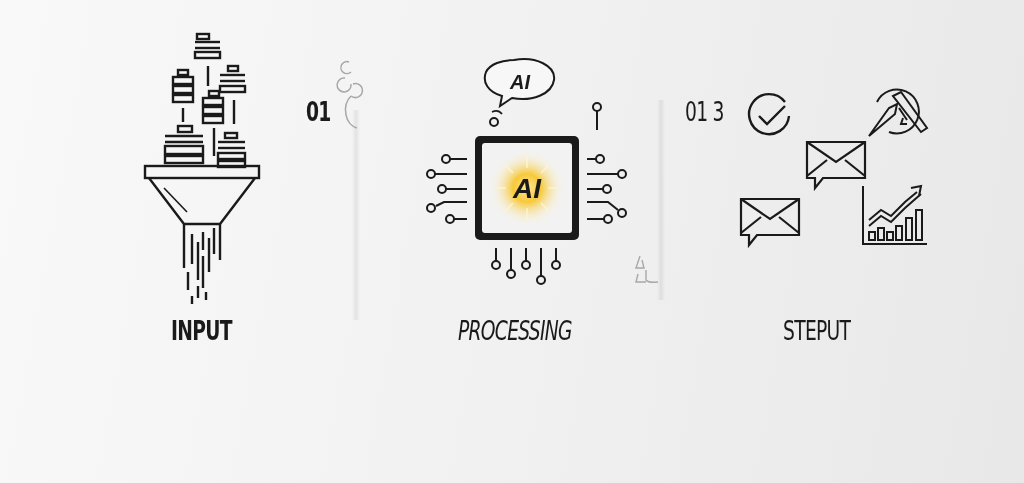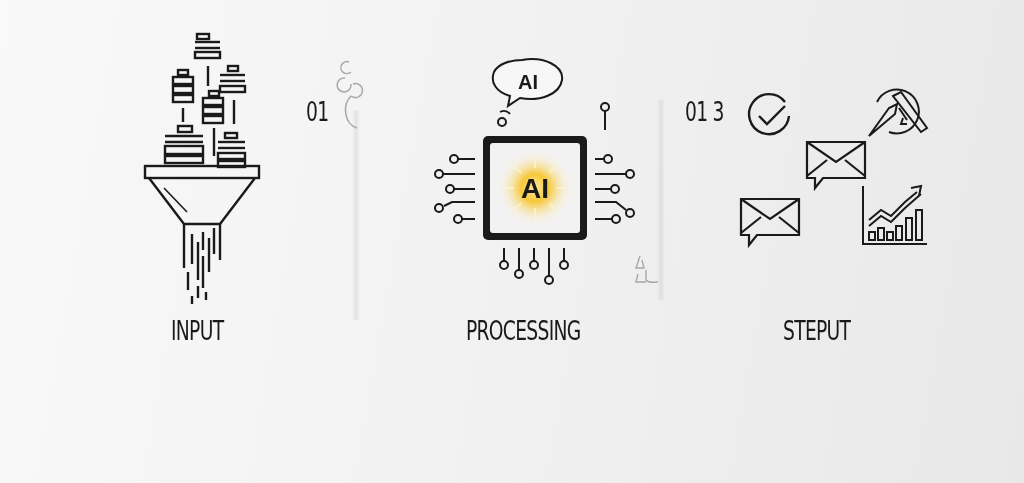--- a/index.html
+++ b/index.html
@@ -14,21 +14,21 @@
   .stepnum{position:absolute;font-family:"DejaVu Sans",sans-serif;font-size:26px;color:#1a1a1a;
     transform:scaleX(0.72);transform-origin:left top;white-space:nowrap;letter-spacing:-1px;}
   svg{position:absolute;overflow:visible;}
 </style>
 </head>
 <body>
 
 <div class="divider" style="left:352px;top:110px;height:210px;"></div>
 <div class="divider" style="left:657px;top:100px;height:200px;"></div>
 
-<div class="panel" style="left:0;width:352px;">
+<div class="panel" style="left:0;width:352px;font-weight:bold;">
   <svg width="140" height="280" style="left:140px;top:28px;" viewBox="0 0 140 280" fill="none" stroke="#1a1a1a" stroke-width="2.4">
 
     <rect x="57" y="6" width="12" height="5"></rect>
     <line x1="55" y1="14" x2="80" y2="14"></line>
       <line x1="55" y1="20" x2="80" y2="20"></line>
       <rect x="55" y="24" width="25" height="6"></rect>
     <line x1="68" y1="38" x2="68" y2="58"></line>
 
     <rect x="38" y="42" width="10" height="5"></rect>
     <rect x="33" y="49" width="20" height="7"></rect>
@@ -83,21 +83,21 @@
 <svg width="30" height="80" style="left:335px;top:56px;" viewBox="0 0 30 80" fill="none" stroke="#a8a8a8" stroke-width="1.5">
   <path d="M14,6 a6,6 0 1,0 2,10"></path>
   <path d="M10,22 a7,7 0 1,0 6,6"></path>
   <path d="M18,28 a7,7 0 1,1 -2,12"></path>
   <path d="M16,40 a14,18 0 0,0 6,32"></path>
 </svg>
 <svg width="30" height="34" style="left:632px;top:252px;" viewBox="0 0 30 34" fill="none" stroke="#a8a8a8" stroke-width="1.4">
   <path d="M8,4 L4,16 L12,16 L10,8 M6,22 L4,30 L14,30 M14,18 L14,28 Q16,31 26,30"></path>
 </svg>
 
-<div class="panel" style="left:376px;width:297px;">
+<div class="panel" style="left:368px;width:297px;font-style:italic;">
   <svg width="220" height="230" style="left:48px;top:56px;" viewBox="0 0 220 230">
     <defs>
       <radialGradient id="glow" cx="50%" cy="50%" r="50%">
         <stop offset="0%" stop-color="#ffe9a0"></stop>
         <stop offset="35%" stop-color="#f8c21a" stop-opacity="0.85"></stop>
         <stop offset="75%" stop-color="#fbe7a6" stop-opacity="0.25"></stop>
         <stop offset="100%" stop-color="#f7f7f7" stop-opacity="0"></stop>
       </radialGradient>
     </defs>
 

